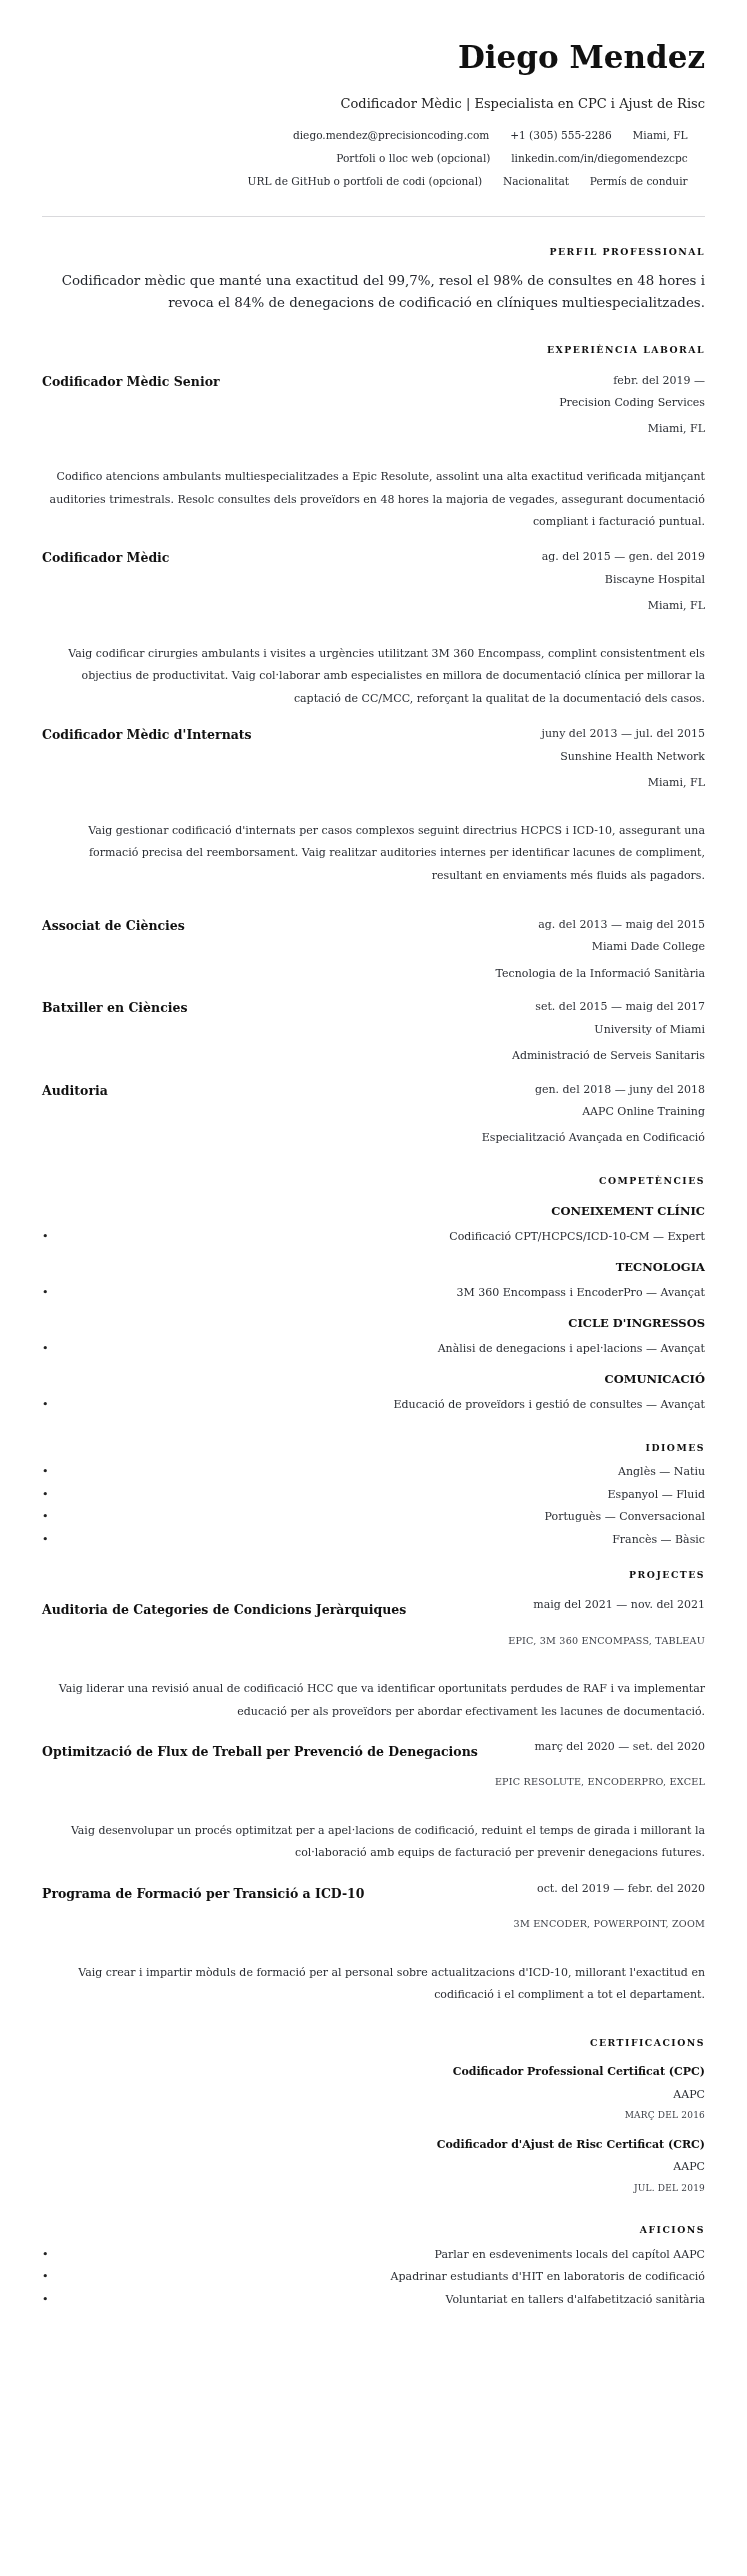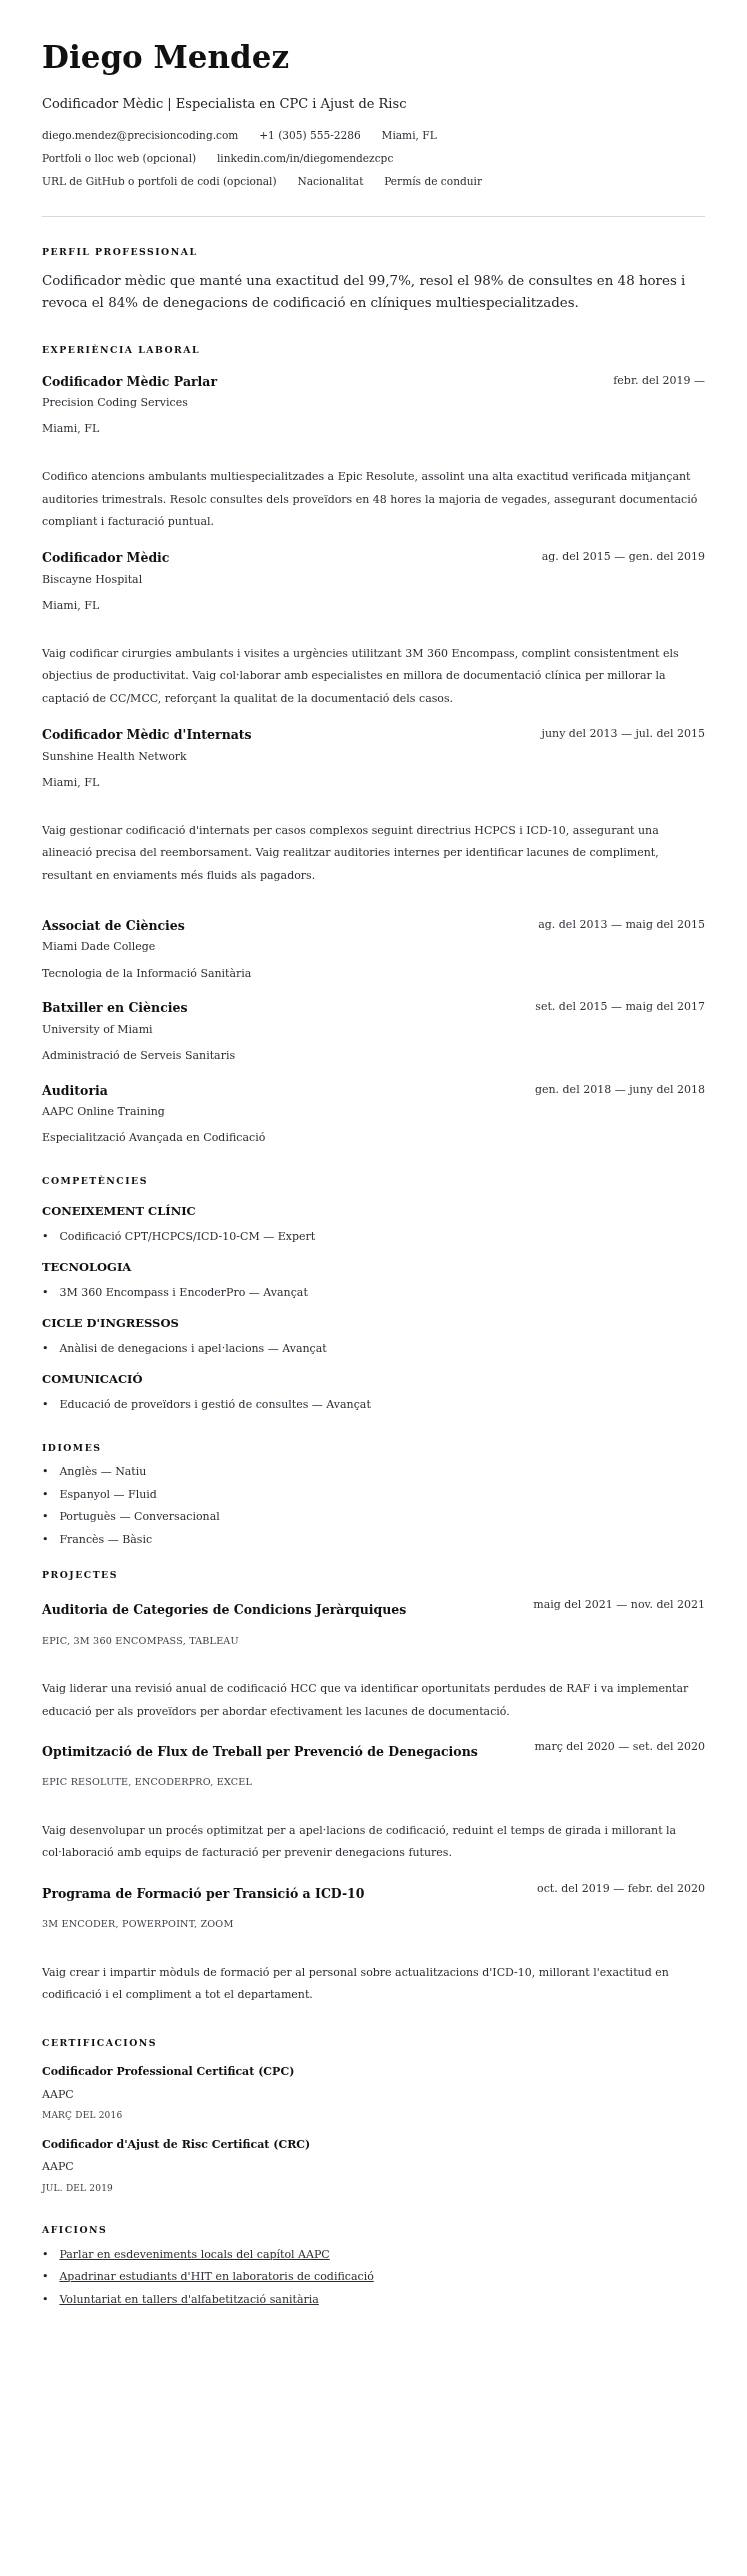--- a/index.html
+++ b/index.html
@@ -2,21 +2,21 @@
 <html style="font-size:10px"><head>
 <meta charset="utf-8">
 <style>
   html, body { margin: 0; padding: 0; background: #ffffff; }
   body {
     width: 747px;
     min-height: 2576px;
     font-family: "DejaVu Serif", serif;
     color: #1f2228;
   }
-  .page { padding: 37px 42px 25px 42px; box-sizing: border-box; width: 747px; }
+  .page { padding: 37px 42px 25px 42px; box-sizing: border-box; width: 747px; text-align: right; }
   .name { font-size: 31px; font-weight: bold; color: #111111; margin: 0; line-height: 40px; }
   .headline { font-size: 13px; color: #222; margin-top: 18px; line-height: 17.4px; }
   .contact-row { font-size: 10.6px; color: #2a2d33; line-height: 15px; margin-top: 8px; }
   .contact-row:first-of-type { margin-top: 0; }
   .contacts { margin-top: 16px; }
   .contact-row span { margin-right: 17.4px; }
   .divider { border: 0; border-top: 1.2px solid #d9d9dc; margin: 27px 0 0 0; }
 
   .section-title {
     font-size: 9.3px; font-weight: bold; letter-spacing: 1.5px; color: #111;
@@ -52,21 +52,21 @@
   .proj-desc { font-size: 11px; line-height: 22.4px; color: #2a2d33; margin-top: 31px; }
   .proj-entry { margin-top: 16px; }
   .proj-entry .entry-title { line-height: 25px; }
 
   .cert-entry { margin-top: 15px; }
   .cert-name { font-size: 11px; font-weight: bold; color: #111; line-height: 15px; }
   .cert-org { font-size: 11px; color: #2a2d33; line-height: 15px; margin-top: 7.5px; }
   .cert-date { font-size: 9px; color: #3a3d44; line-height: 12.5px; margin-top: 7.5px; text-transform: uppercase; letter-spacing: 0.2px; }
 
   .hobby-list { margin-top: 16px; }
-  .hobby-list li { margin-bottom: 7.5px !important; text-decoration: underline; }
+  .hobby-list li { margin-bottom: 7.5px !important; }
 </style>
 </head>
 <body>
 
 <div class="page">
 
   <header>
     <h1 class="name">Diego Mendez</h1>
     <div class="headline">Codificador Mèdic | Especialista en CPC i Ajust de Risc</div>
     <div class="contacts">
@@ -91,21 +91,21 @@
   <section class="section first">
     <h2 class="section-title">PERFIL PROFESSIONAL</h2>
     <p class="summary" style="margin-bottom:0;">Codificador mèdic que manté una exactitud del 99,7%, resol el 98% de consultes en 48 hores i revoca el 84% de denegacions de codificació en clíniques multiespecialitzades.</p>
   </section>
 
   <section class="section">
     <h2 class="section-title">EXPERIÈNCIA LABORAL</h2>
 
     <div class="entry">
       <div class="entry-head">
-        <div class="entry-title">Codificador Mèdic Parlar</div>
+        <div class="entry-title">Codificador Mèdic Senior</div>
         <div class="entry-date">febr. del 2019 —</div>
       </div>
       <div class="entry-sub">Precision Coding Services</div>
       <div class="entry-loc">Miami, FL</div>
       <div class="entry-desc">Codifico atencions ambulants multiespecialitzades a Epic Resolute, assolint una alta exactitud verificada mitjançant auditories trimestrals. Resolc consultes dels proveïdors en 48 hores la majoria de vegades, assegurant documentació compliant i facturació puntual.</div>
     </div>
 
     <div class="entry">
       <div class="entry-head">
         <div class="entry-title">Codificador Mèdic</div>
@@ -116,21 +116,21 @@
       <div class="entry-desc">Vaig codificar cirurgies ambulants i visites a urgències utilitzant 3M 360 Encompass, complint consistentment els objectius de productivitat. Vaig col·laborar amb especialistes en millora de documentació clínica per millorar la captació de CC/MCC, reforçant la qualitat de la documentació dels casos.</div>
     </div>
 
     <div class="entry">
       <div class="entry-head">
         <div class="entry-title">Codificador Mèdic d'Internats</div>
         <div class="entry-date">juny del 2013 — jul. del 2015</div>
       </div>
       <div class="entry-sub">Sunshine Health Network</div>
       <div class="entry-loc">Miami, FL</div>
-      <div class="entry-desc">Vaig gestionar codificació d'internats per casos complexos seguint directrius HCPCS i ICD-10, assegurant una alineació precisa del reemborsament. Vaig realitzar auditories internes per identificar lacunes de compliment, resultant en enviaments més fluids als pagadors.</div>
+      <div class="entry-desc">Vaig gestionar codificació d'internats per casos complexos seguint directrius HCPCS i ICD-10, assegurant una formació precisa del reemborsament. Vaig realitzar auditories internes per identificar lacunes de compliment, resultant en enviaments més fluids als pagadors.</div>
     </div>
   </section>
 
   <section class="section">
 
     <div class="edu-entry">
       <div class="entry-head">
         <div class="entry-title">Associat de Ciències</div>
         <div class="entry-date">ag. del 2013 — maig del 2015</div>
       </div>

